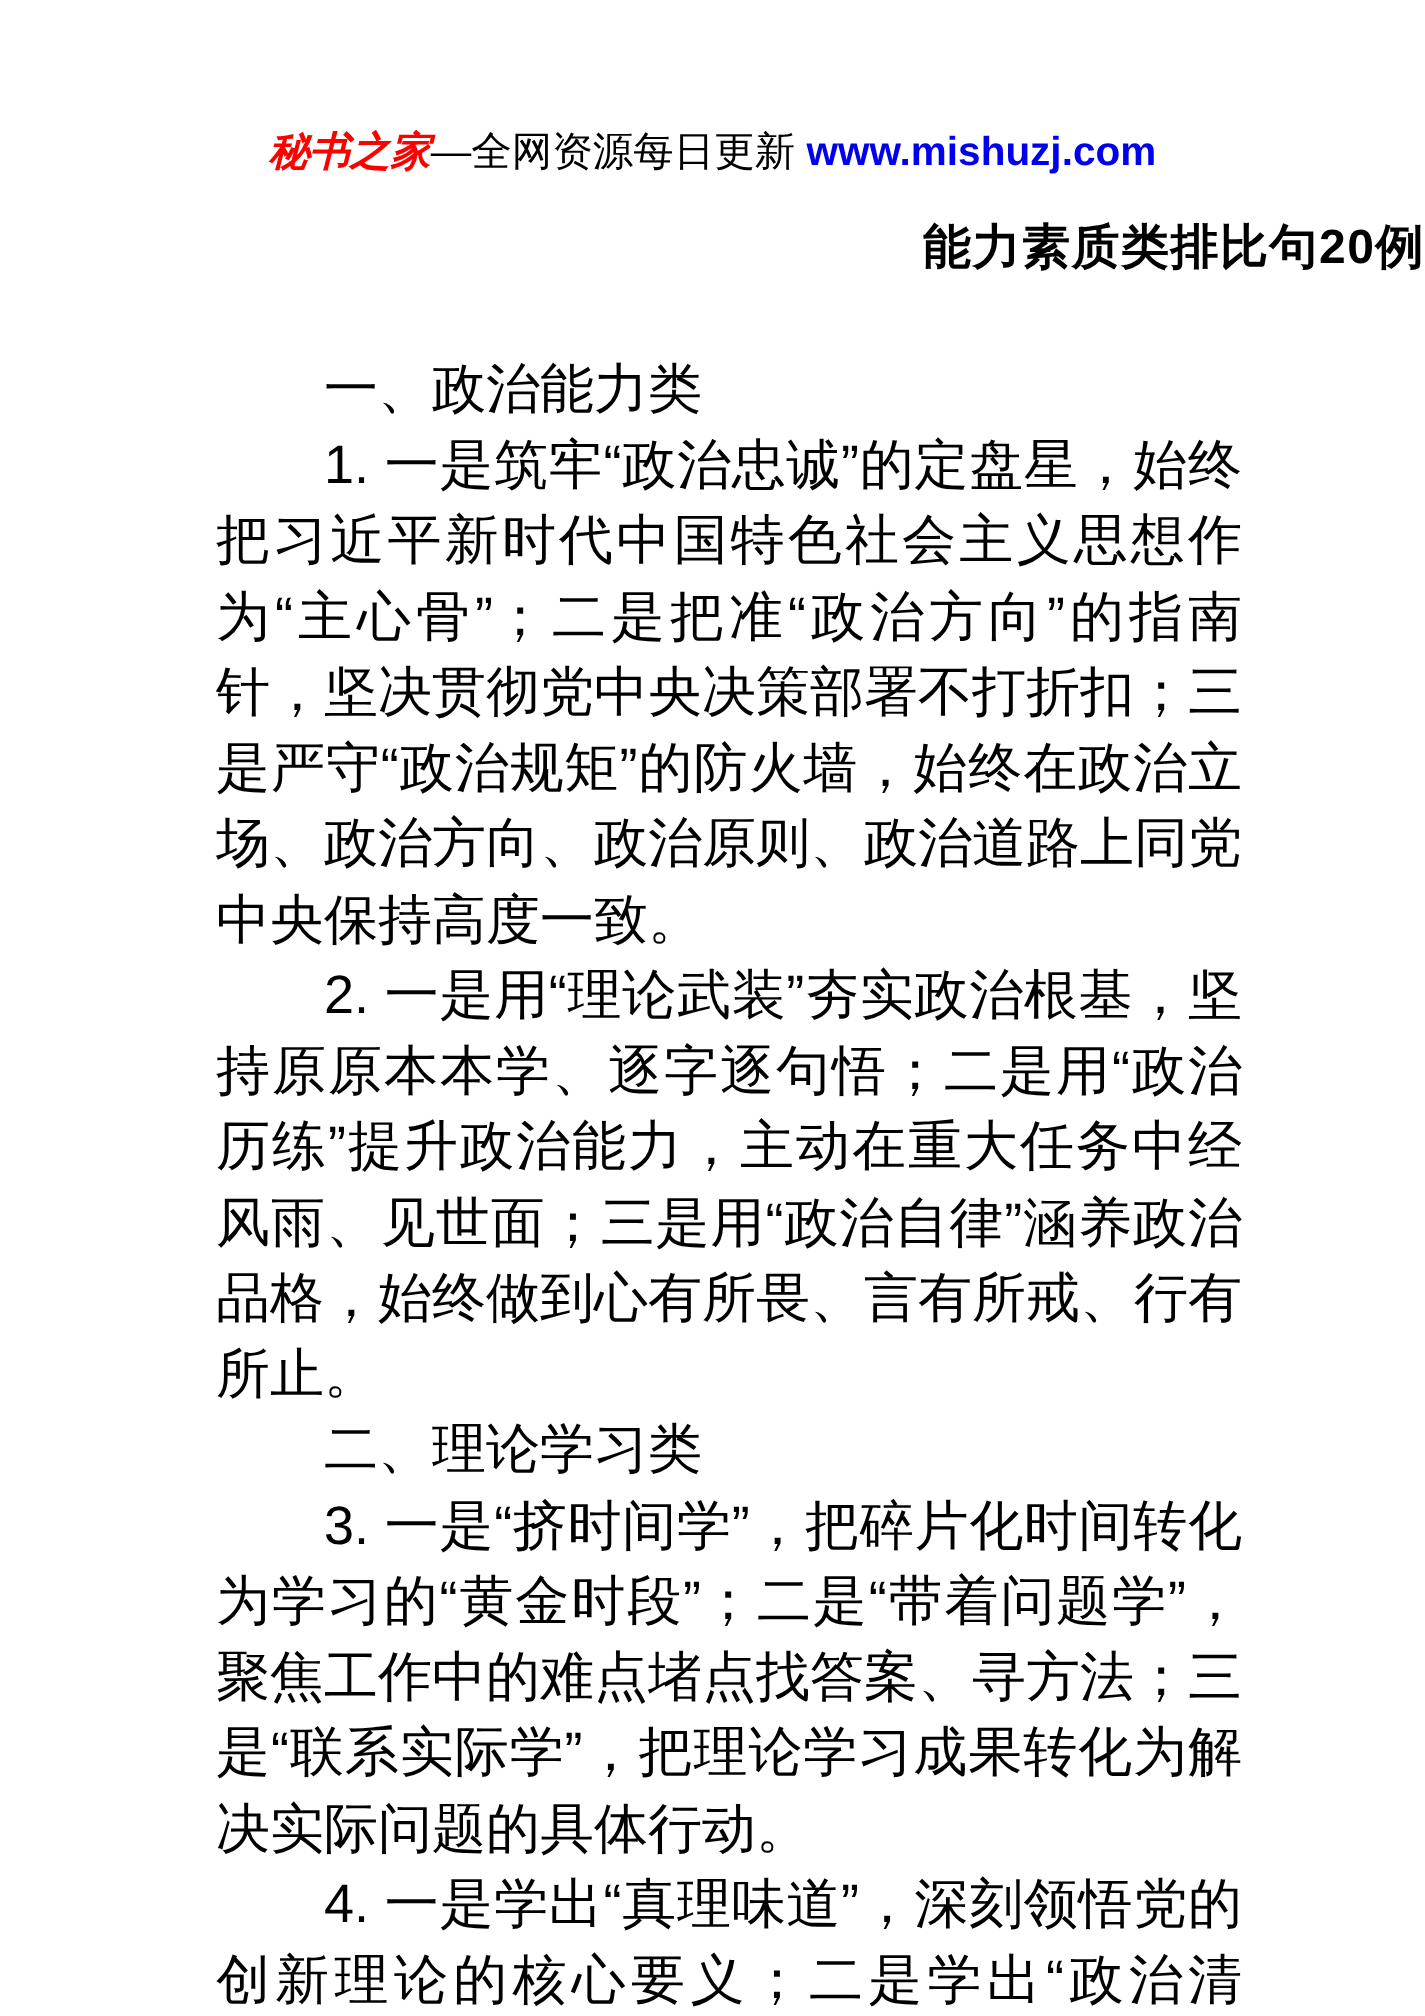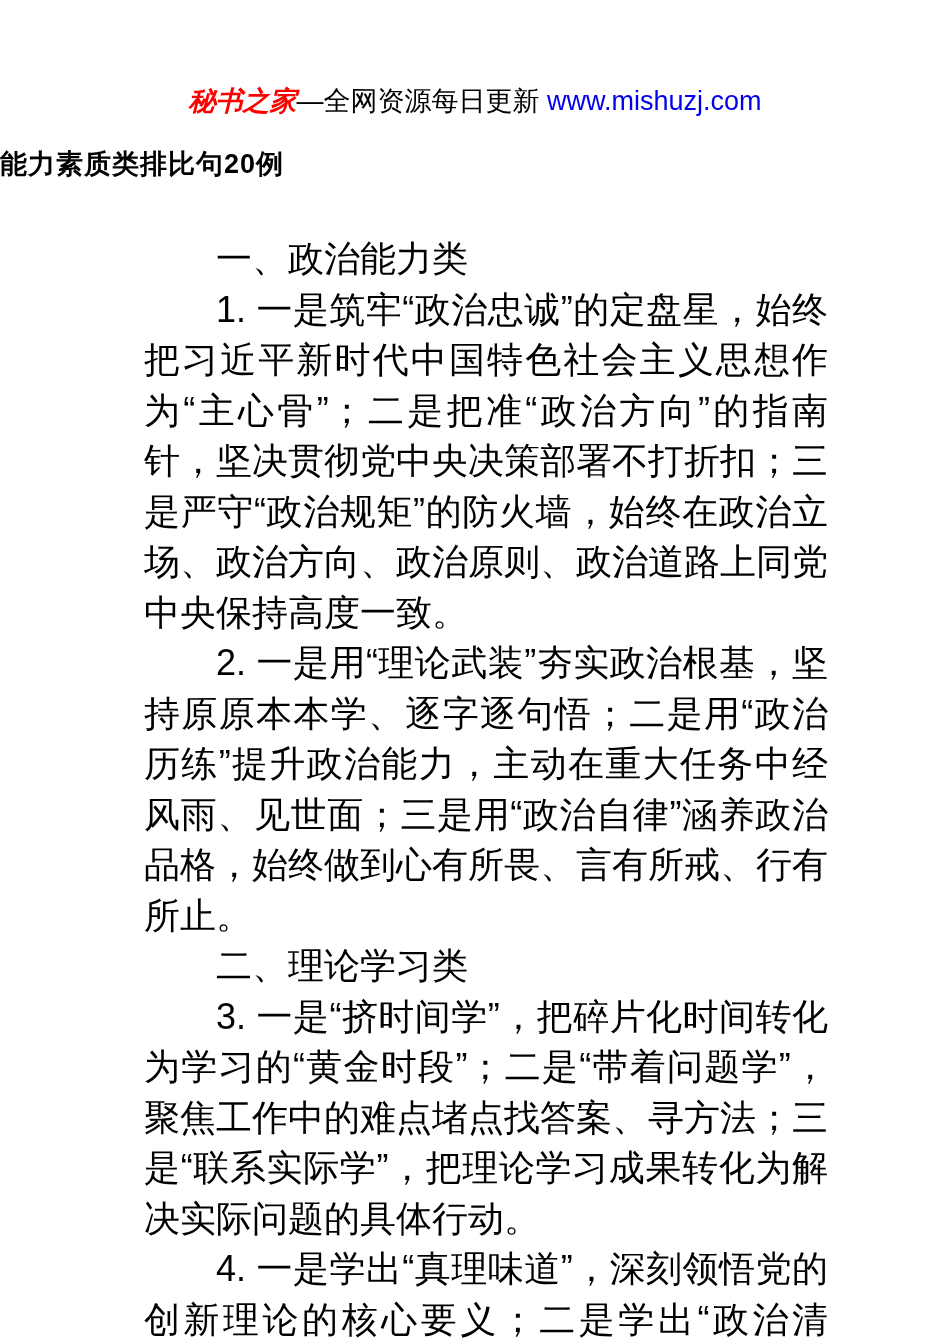--- a/index.html
+++ b/index.html
@@ -31,28 +31,30 @@
     color: var(--brand-red);
     font-weight: bold;
     font-style: italic;
   }
   .site-header .tagline {
     color: var(--text-black);
   }
   .site-header .url {
     color: var(--url-blue);
     cursor: pointer;
+    font-weight: bold;
   }
   .doc-title {
     margin-top: 24px;
-    text-align: left;
-    font-size: 27px;
+    text-align: right;
+    font-size: 32px;
     line-height: 44px;
     font-weight: 600;
     letter-spacing: 1px;
+    margin-left: 47px;
   }
   .doc-body {
     margin-top: 48px;
     padding-left: 144px;
     padding-right: 122px;
     font-size: 36px;
     line-height: 50.5px;
     text-align: justify;
   }
   .doc-body p {

